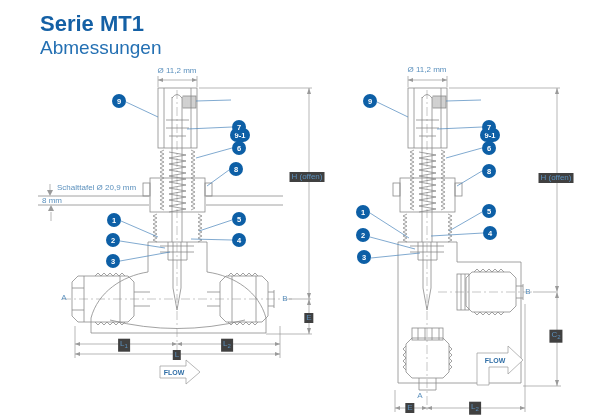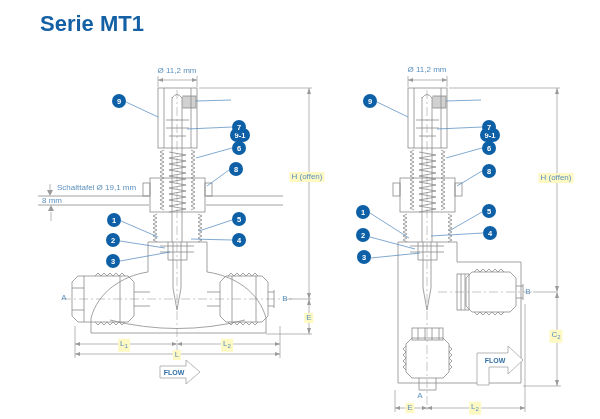--- a/index.html
+++ b/index.html
@@ -3,21 +3,21 @@
 <meta charset="utf-8">
 <style>
   html,body{margin:0;padding:0;background:#ffffff;}
   .stage{position:relative;width:600px;height:419px;background:#fff;overflow:hidden;
          font-family:"Liberation Sans",sans-serif;border-radius:8px;}
   svg{position:absolute;left:0;top:0;}
   .title{position:absolute;left:40px;top:11px;font-size:22px;font-weight:bold;color:#1460a5;}
   .subtitle{position:absolute;left:40px;top:37px;font-size:19px;color:#2470b3;}
   .dim-label{position:absolute;font-size:8px;color:#5b90bd;white-space:nowrap;line-height:10px;}
   .ctr{transform:translate(-50%,-50%);text-align:right;}
-  .bg{background:#fef9c3;padding:0 2px;}
+  .bg{background:#404040;padding:0 2px;}
   .dim-label sub{font-size:6px;}
   .badge{position:absolute;width:14px;height:14px;margin:-7px 0 0 -7px;border-radius:50%;
          background:#0d5fa6;color:#fff;font-size:7.5px;font-weight:bold;
          display:flex;align-items:center;justify-content:center;}
   .badge.pill{width:20px;margin-left:-10px;border-radius:7px;margin-top:28px;}
   .flow-label{position:absolute;font-size:7px;font-weight:bold;color:#2f6ea6;
               transform:translate(-50%,-50%);}
 </style>
 </head>
 <body>
@@ -188,23 +188,24 @@
       <line x1="482" y1="171" x2="457" y2="186"></line>
       <line x1="370" y1="213" x2="409" y2="238"></line>
       <line x1="482" y1="212" x2="449" y2="231"></line>
       <line x1="370" y1="237" x2="415" y2="249"></line>
       <line x1="483" y1="233" x2="431" y2="236"></line>
       <line x1="371" y1="258" x2="420" y2="253"></line>
     </g>
   </svg>
 
   <div class="title">Serie MT1</div>
+  <div class="subtitle">Abmessungen</div>
 
   <div class="dim-label ctr" style="left:177px;top:71px;">Ø 11,2 mm</div>
-  <div class="dim-label" style="left:57px;top:183px;">Schalttafel Ø 19,1 mm</div>
+  <div class="dim-label" style="left:57px;top:183px;">Schalttafel Ø 20,9 mm</div>
   <div class="dim-label" style="left:42px;top:196px;">8 mm</div>
   <div class="dim-label ctr bg" style="left:307px;top:177px;">H (offen)</div>
   <div class="dim-label ctr" style="left:64px;top:298px;">A</div>
   <div class="dim-label ctr" style="left:285px;top:299px;">B</div>
   <div class="dim-label ctr bg" style="left:309px;top:318px;">E</div>
   <div class="dim-label ctr bg" style="left:124px;top:345px;"><span>L</span><sub>1</sub></div>
   <div class="dim-label ctr bg" style="left:227px;top:345px;"><span>L</span><sub>2</sub></div>
   <div class="dim-label ctr bg" style="left:177px;top:355px;">L</div>
   <div class="flow-label" style="left:174px;top:372px;">FLOW</div>
 

